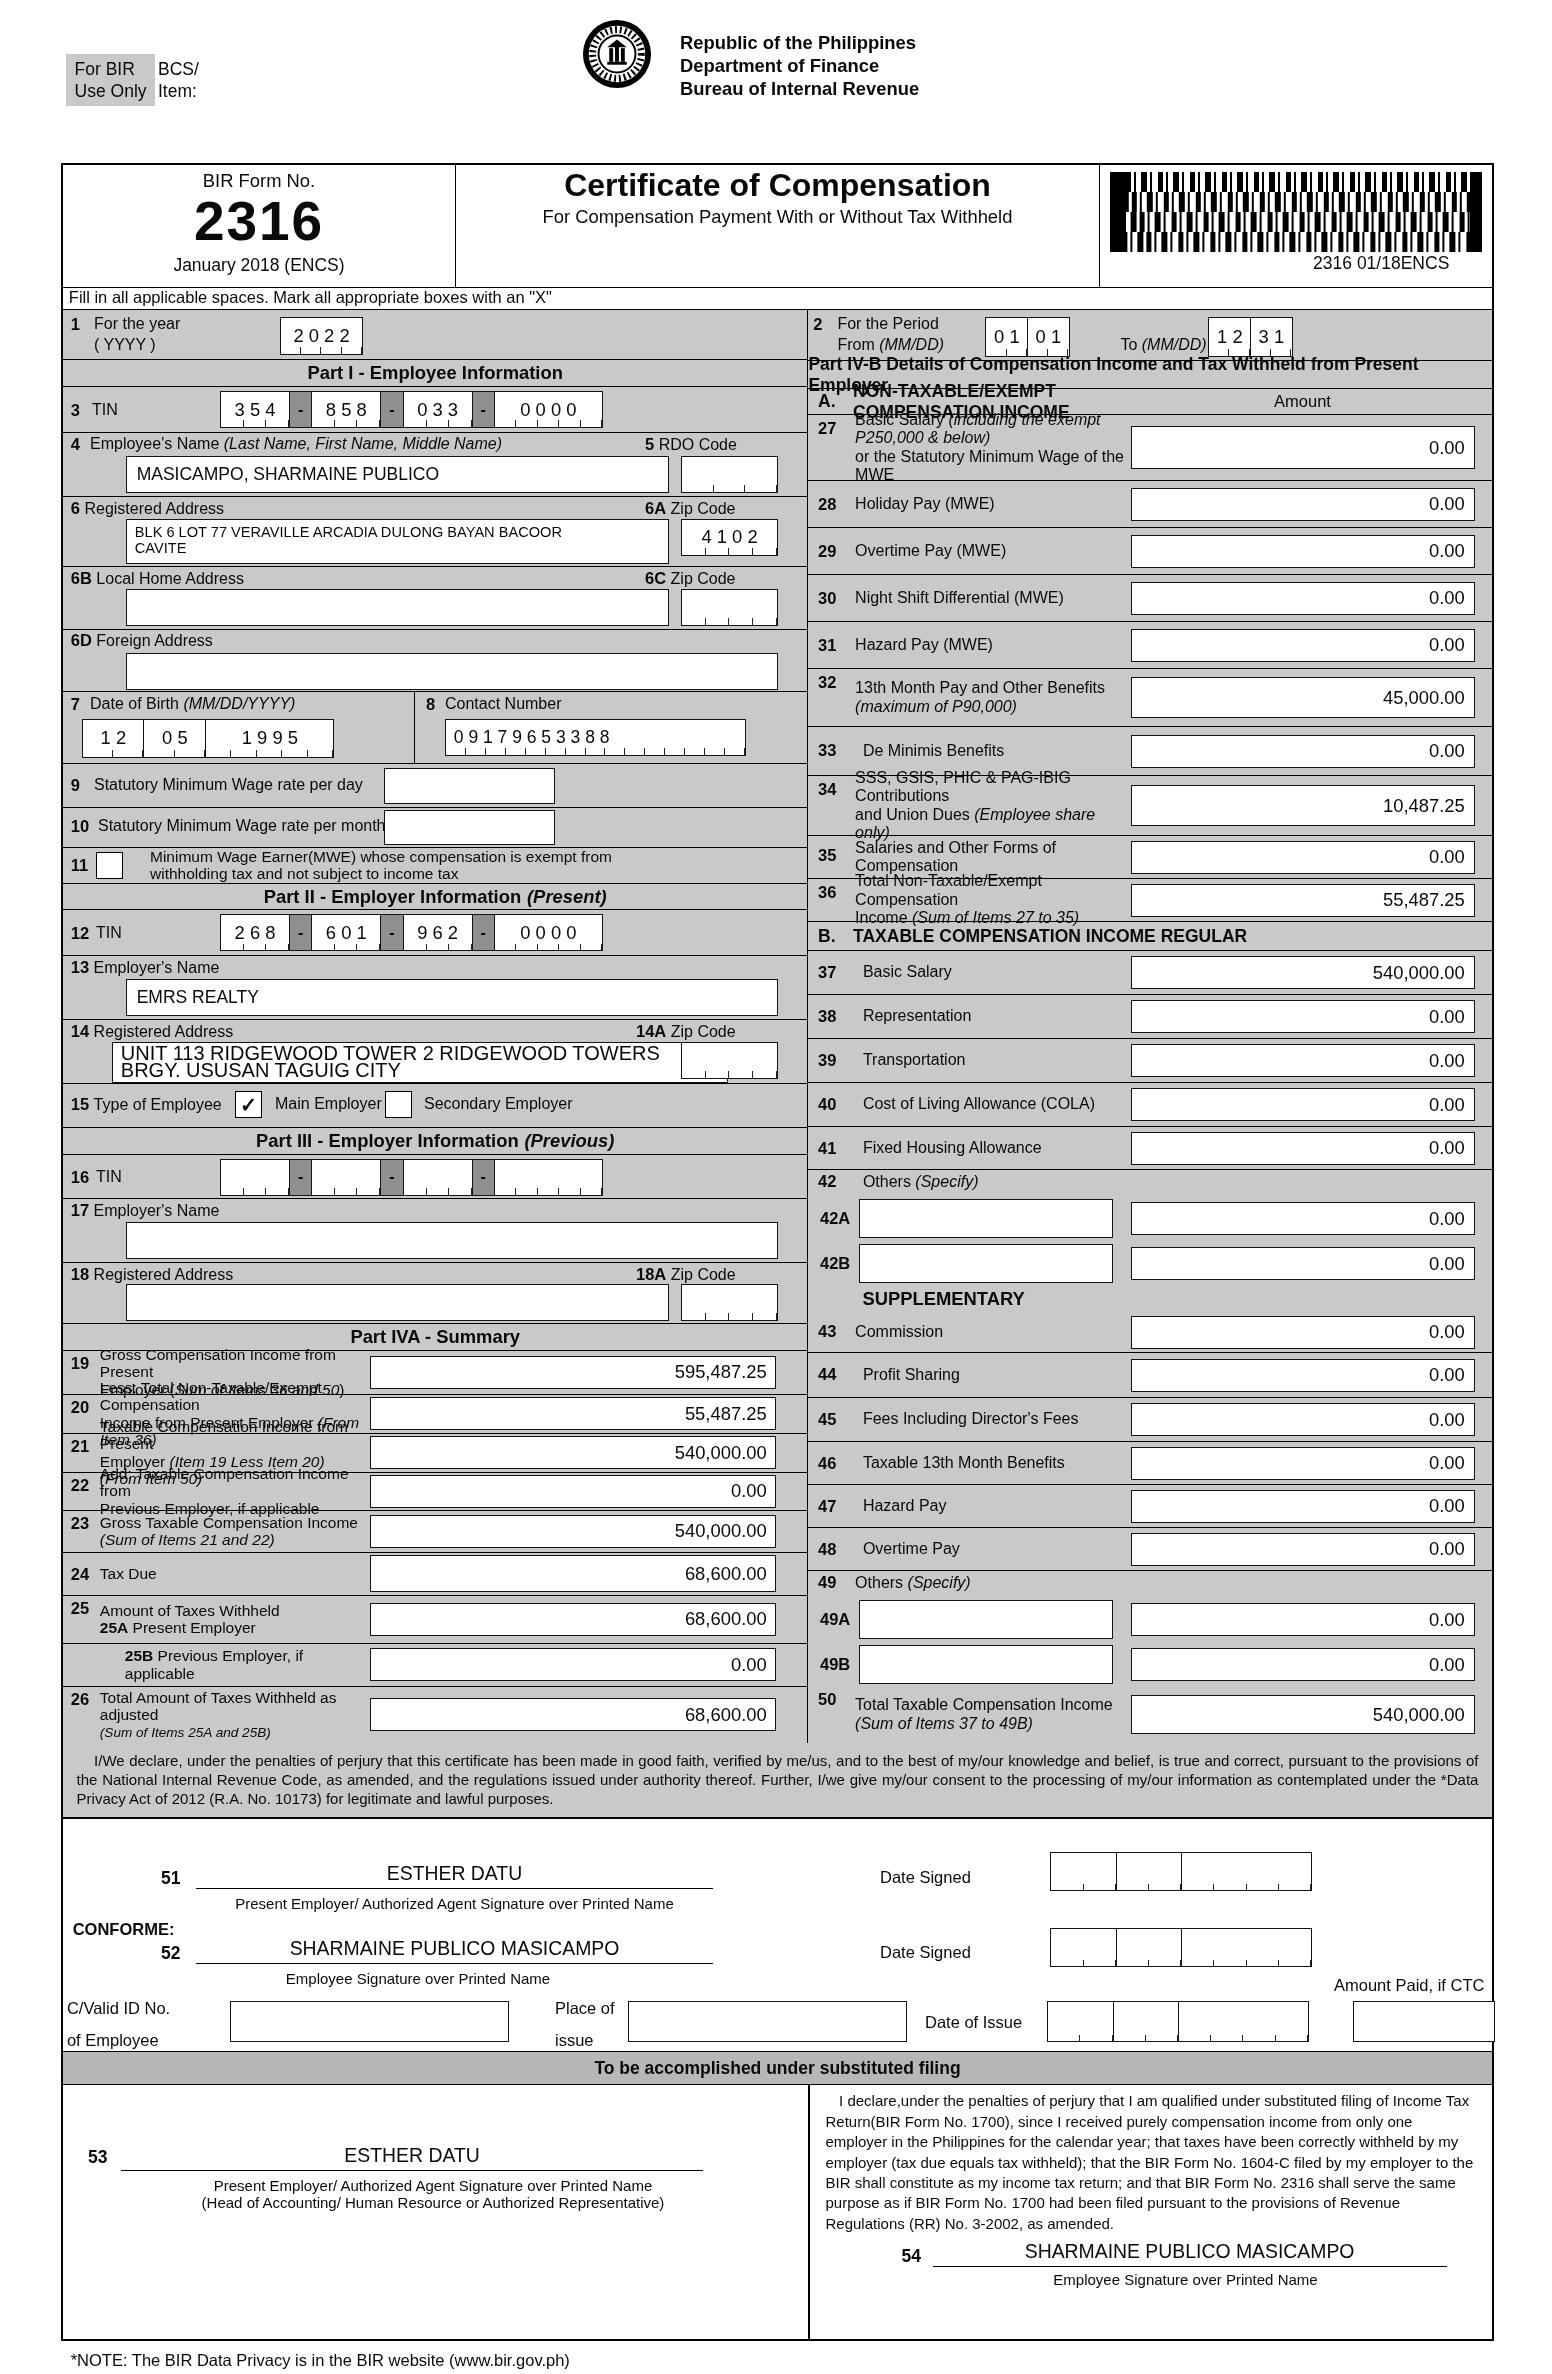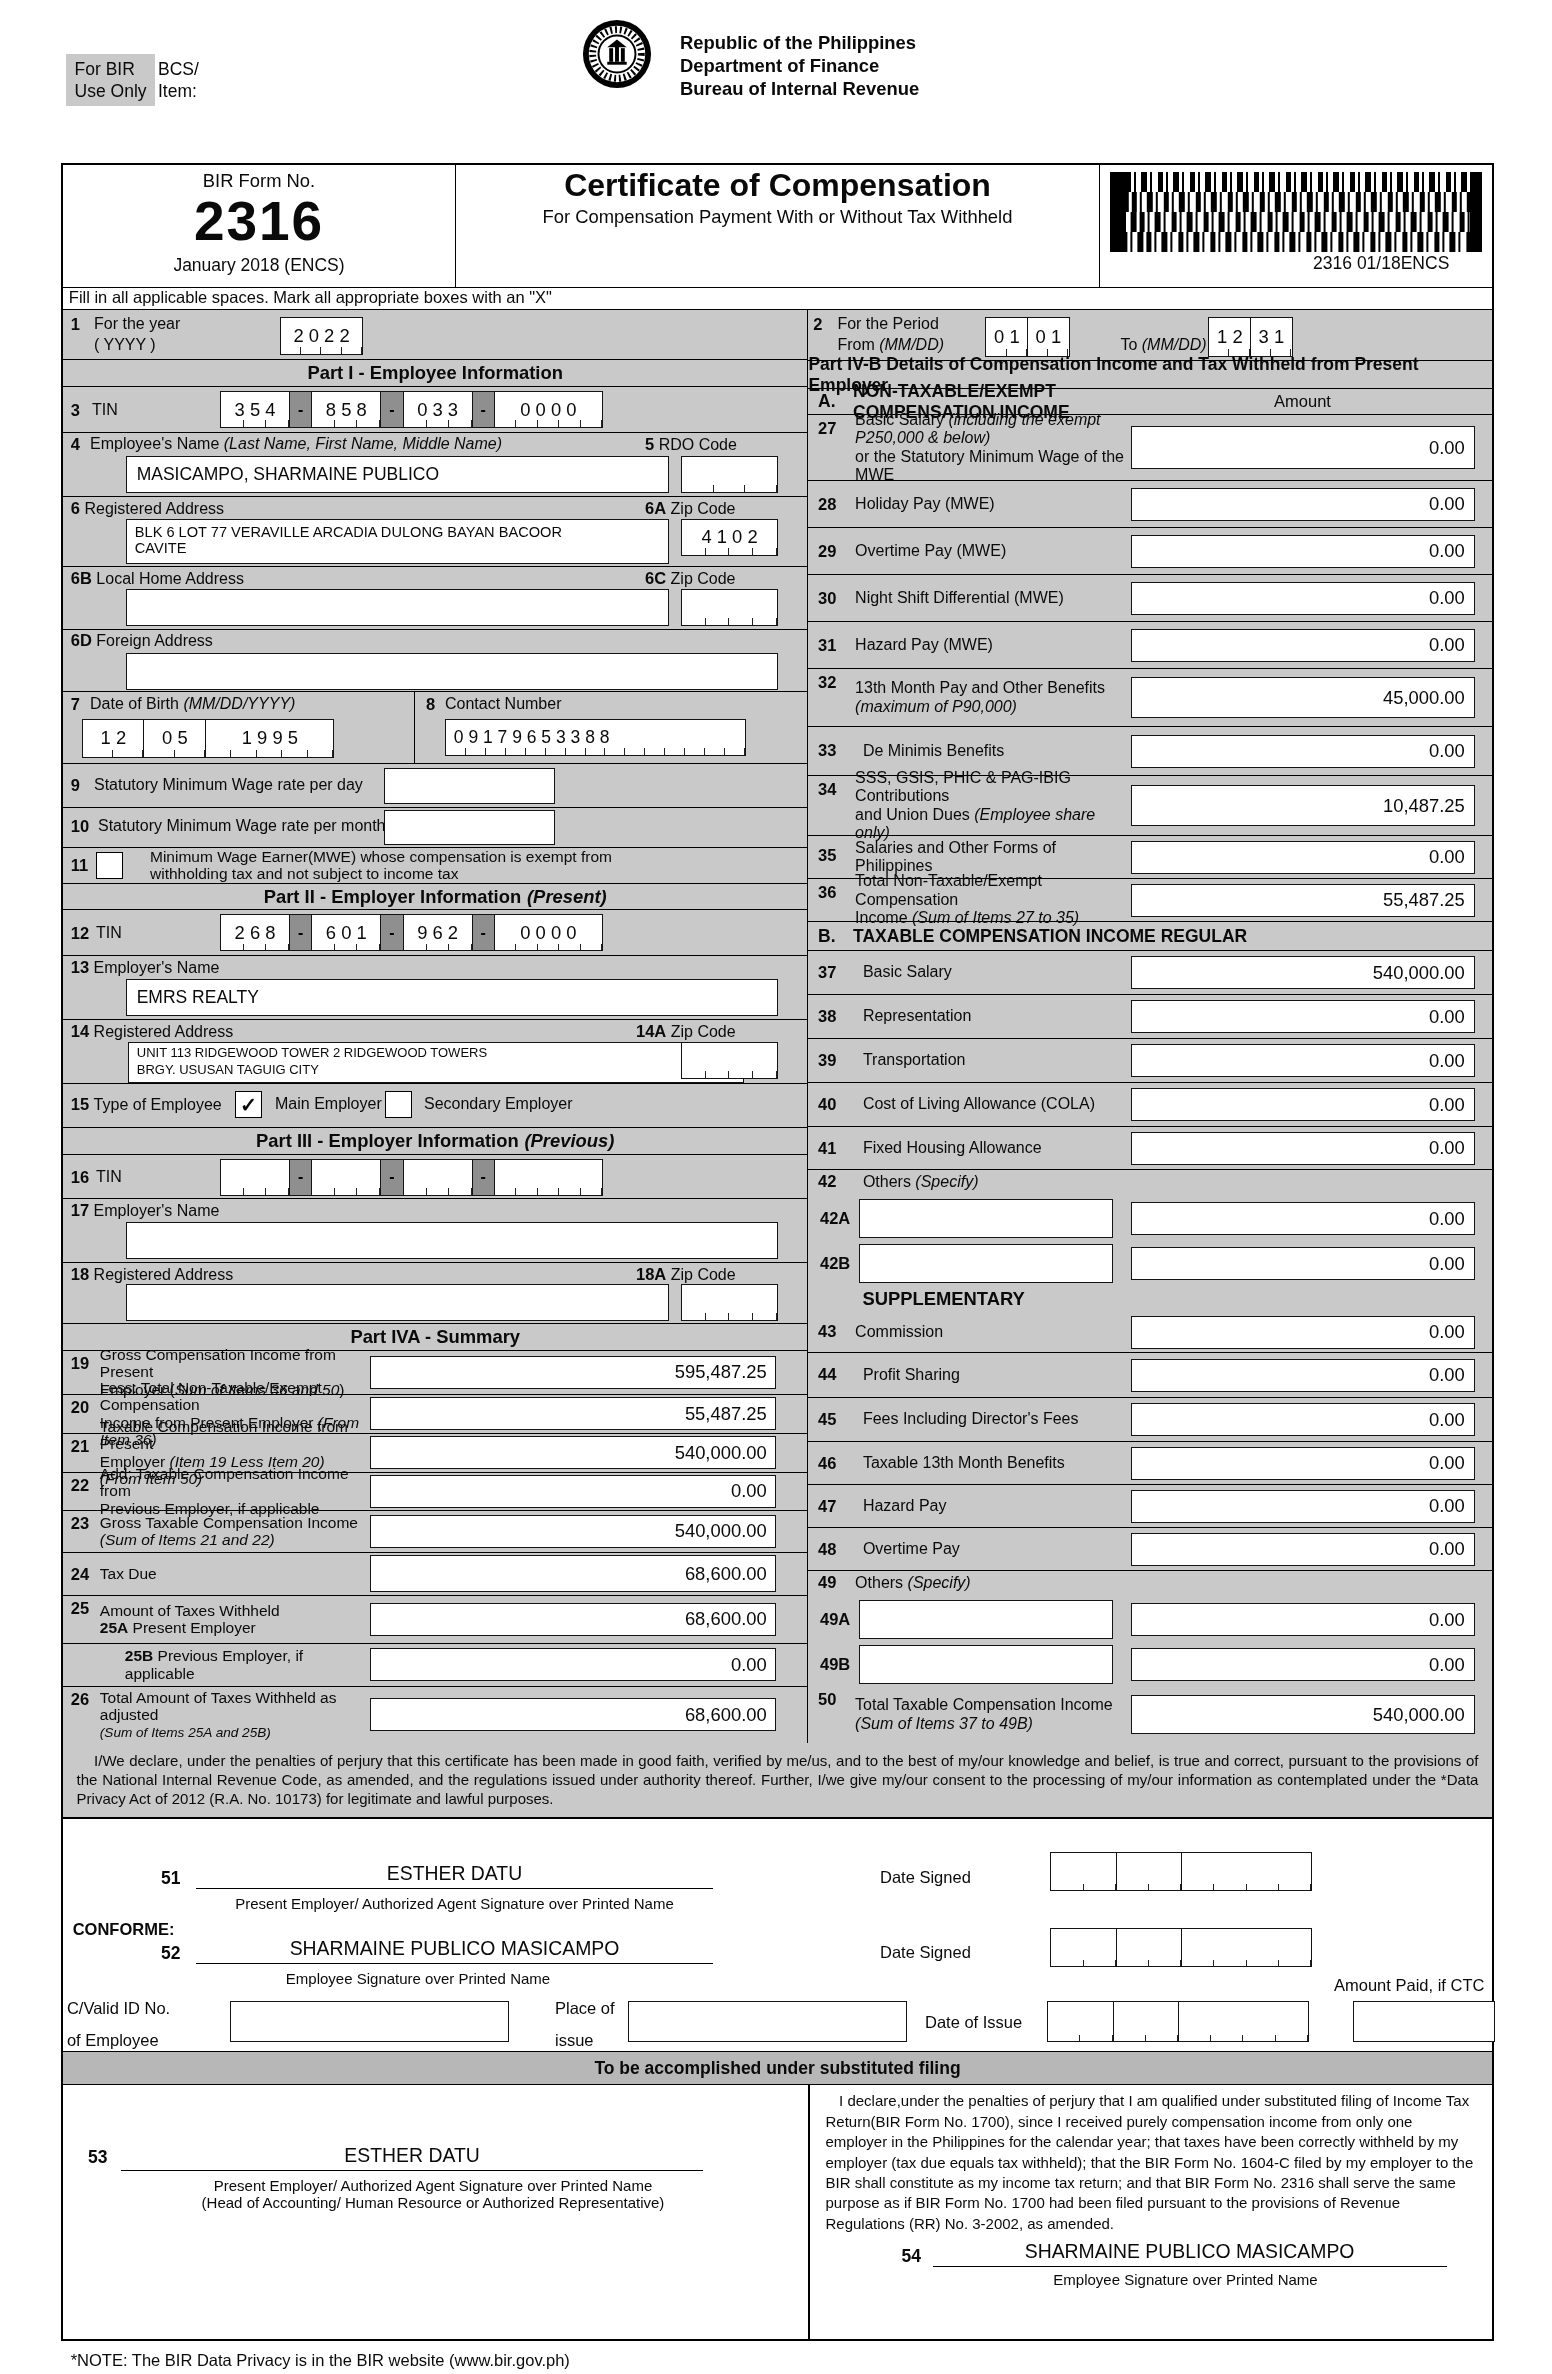--- a/index.html
+++ b/index.html
@@ -261,21 +261,21 @@
         </div>
 
         <div class="row" style="height:65px">
           <span class="abs" style="left:7.8px;top:1.9px"><span class="num">13</span> <span class="lbl">Employer's Name</span></span>
           <div class="box abs" style="left:63px;top:23px;width:652px;height:37px;display:flex;align-items:center;padding-left:9.7px;font-size:17.5px">EMRS REALTY</div>
         </div>
 
         <div class="row" style="height:64px">
           <span class="abs" style="left:7.8px;top:1.9px"><span class="num">14</span> <span class="lbl">Registered Address</span></span>
           <span class="abs" style="left:573px;top:1.9px"><span class="num">14A</span> <span class="lbl">Zip Code</span></span>
-          <div class="box abs" style="left:65px;top:21.3px;width:616px;height:41px;font-size:13px;line-height:16.5px;padding:2.9px 7.8px">
+          <div class="box abs" style="left:49px;top:21.3px;width:616px;height:41px;font-size:20px;line-height:16.5px;padding:2.9px 7.8px">
             <div>UNIT 113 RIDGEWOOD TOWER 2 RIDGEWOOD TOWERS</div>
             <div>BRGY. USUSAN TAGUIG CITY</div>
           </div>
           <div class="box comb abs" style="--n:4;left:618px;top:21.3px;width:97px;height:37px"></div>
         </div>
 
         <div class="row" style="height:45px">
           <span class="abs" style="left:7.8px;top:11.6px"><span class="num">15</span> <span class="lbl">Type of Employee</span></span>
           <div class="cbx abs" style="left:172px;top:7.8px">✓</div>
           <span class="lbl abs" style="left:212px;top:11.6px">Main Employer</span>
@@ -427,21 +427,21 @@
           <div class="rl" style="padding-left:7.8px"><span>De Minimis Benefits</span></div>
           <div class="amt">0.00</div>
         </div>
         <div class="rrow" style="height:60px">
           <span class="rn">34</span>
           <div class="rl"><span>SSS, GSIS, PHIC &amp; PAG-IBIG Contributions</span><span class="l2"><span>and Union Dues </span><span class="it">(Employee share only)</span></span></div>
           <div class="amt" style="height:41px">10,487.25</div>
         </div>
         <div class="rrow" style="height:43px">
           <span class="rn" style="padding-top:9.7px">35</span>
-          <div class="rl"><span>Salaries and Other Forms of Philippines</span></div>
+          <div class="rl"><span>Salaries and Other Forms of Compensation</span></div>
           <div class="amt">0.00</div>
         </div>
         <div class="rrow" style="height:43px">
           <span class="rn">36</span>
           <div class="rl"><span>Total Non-Taxable/Exempt Compensation</span><span class="l2"><span>Income </span><span class="it">(Sum of Items 27 to 35)</span></span></div>
           <div class="amt">55,487.25</div>
         </div>
 
         <div class="ahdr" style="height:29px">
           <span class="ac">B.</span>

